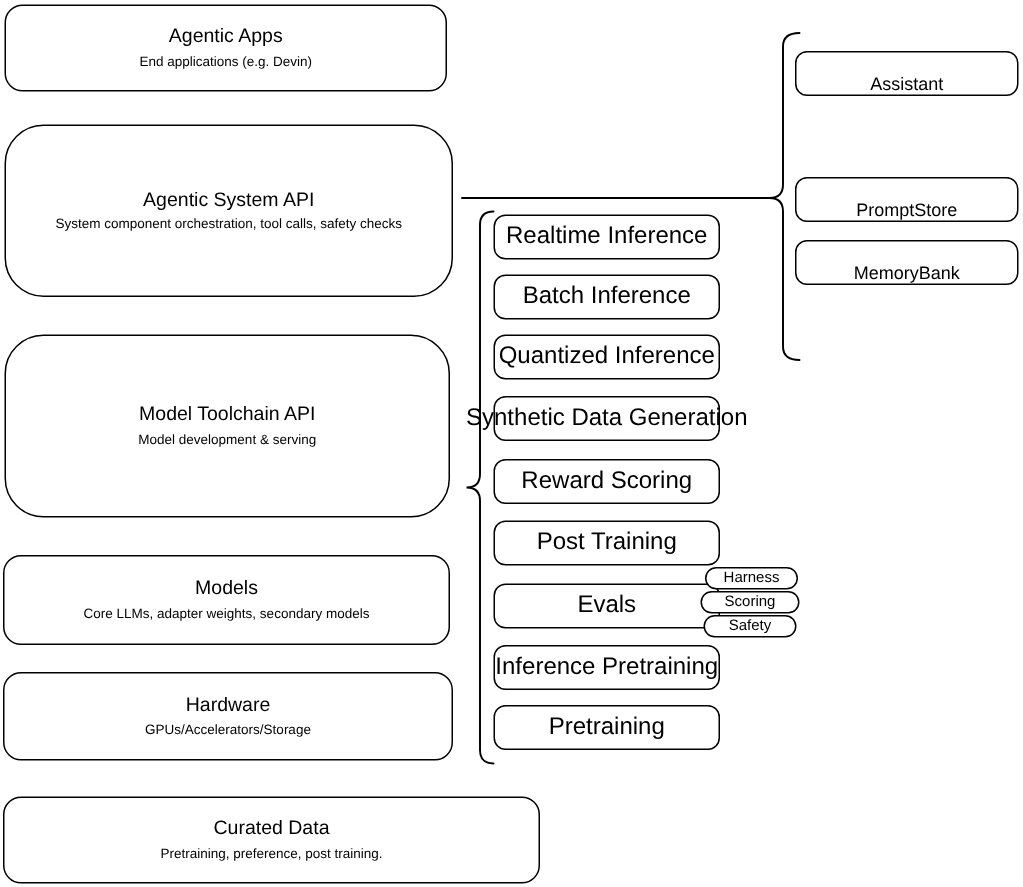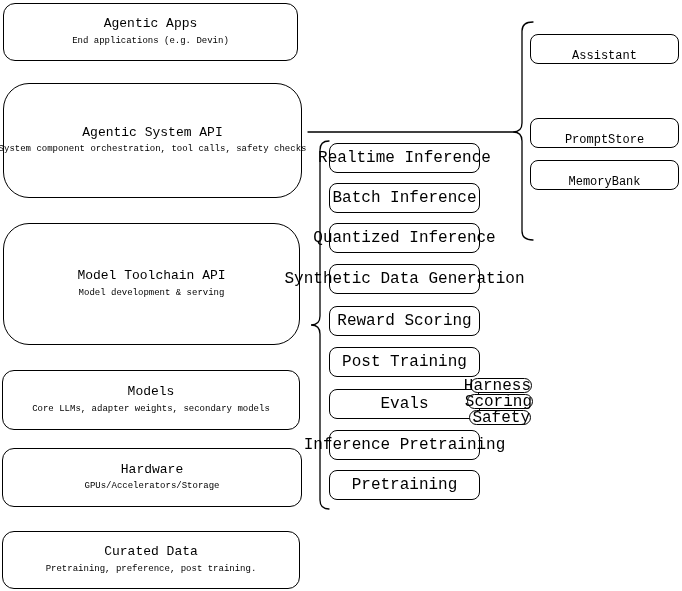--- a/index.html
+++ b/index.html
@@ -1,20 +1,20 @@
 <!DOCTYPE html>
 <html><head>
 <meta charset="utf-8">
 <style>
   html,body { margin:0; padding:0; background:#ffffff; }
   .canvas {
     position:relative;
     width:682px; height:591px;
     background:#ffffff;
-    font-family:Liberation Mono, monospace;
+    font-family:Liberation Sans, sans-serif;
     color:#000000;
     overflow:hidden;
   }
   .connectors { position:absolute; left:0; top:0; z-index:0; }
   .connectors path { fill:none; stroke:#000000; stroke-width:1.3; stroke-linecap:round; }
 
   .lbox {
     position:absolute; box-sizing:border-box; z-index:1;
     border:1.3px solid #000000; background:#ffffff;
     display:flex; flex-direction:column; justify-content:center; align-items:center;
@@ -33,22 +33,22 @@
   .rbox {
     position:absolute; box-sizing:border-box; z-index:1;
     width:149px; height:30px; left:530px;
     border:1.2px solid #000000; border-radius:8px; background:#ffffff;
     display:flex; align-items:flex-end; justify-content:center;
     font-size:12px; white-space:nowrap;
   }
   .oval {
     position:absolute; box-sizing:border-box; z-index:3;
     height:15px; border:1.2px solid #000000; border-radius:8px; background:#ffffff;
-    display:flex; align-items:center; justify-content:flex-end;
-    font-size:16px; white-space:nowrap;
+    display:flex; align-items:center; justify-content:center;
+    font-size:10px; white-space:nowrap;
   }
 </style>
 </head>
 <body>
 
 <div class="canvas">
 
   <svg class="connectors" width="682" height="591" viewBox="0 0 682 591">
     <path d="M308 132 L513 132"></path>
     <path d="M533 22 Q522 22 522 31 L522 123 Q522 132 513 132 Q522 132 522 141 L522 231 Q522 240 533 240"></path>
@@ -73,21 +73,21 @@
   <div class="lbox" style="left:3px;top:223px;width:297px;height:122px;border-radius:26px">
     <div class="ltitle">Model Toolchain API</div>
     <div class="lsub">Model development &amp; serving</div>
   </div>
 
   <div class="lbox" style="left:2px;top:448px;width:300px;height:59px;border-radius:12px">
     <div class="ltitle">Hardware</div>
     <div class="lsub">GPUs/Accelerators/Storage</div>
   </div>
 
-  <div class="lbox" style="left:2px;top:531px;width:298px;height:58px;border-radius:12px">
+  <div class="lbox" style="left:2px;top:531px;width:358px;height:58px;border-radius:12px">
     <div class="ltitle">Curated Data</div>
     <div class="lsub">Pretraining, preference, post training.</div>
   </div>
 
   <div class="sbox" style="top:143px">
     <span>Realtime Inference</span>
   </div>
   <div class="sbox" style="top:183px">
     <span>Batch Inference</span>
   </div>

